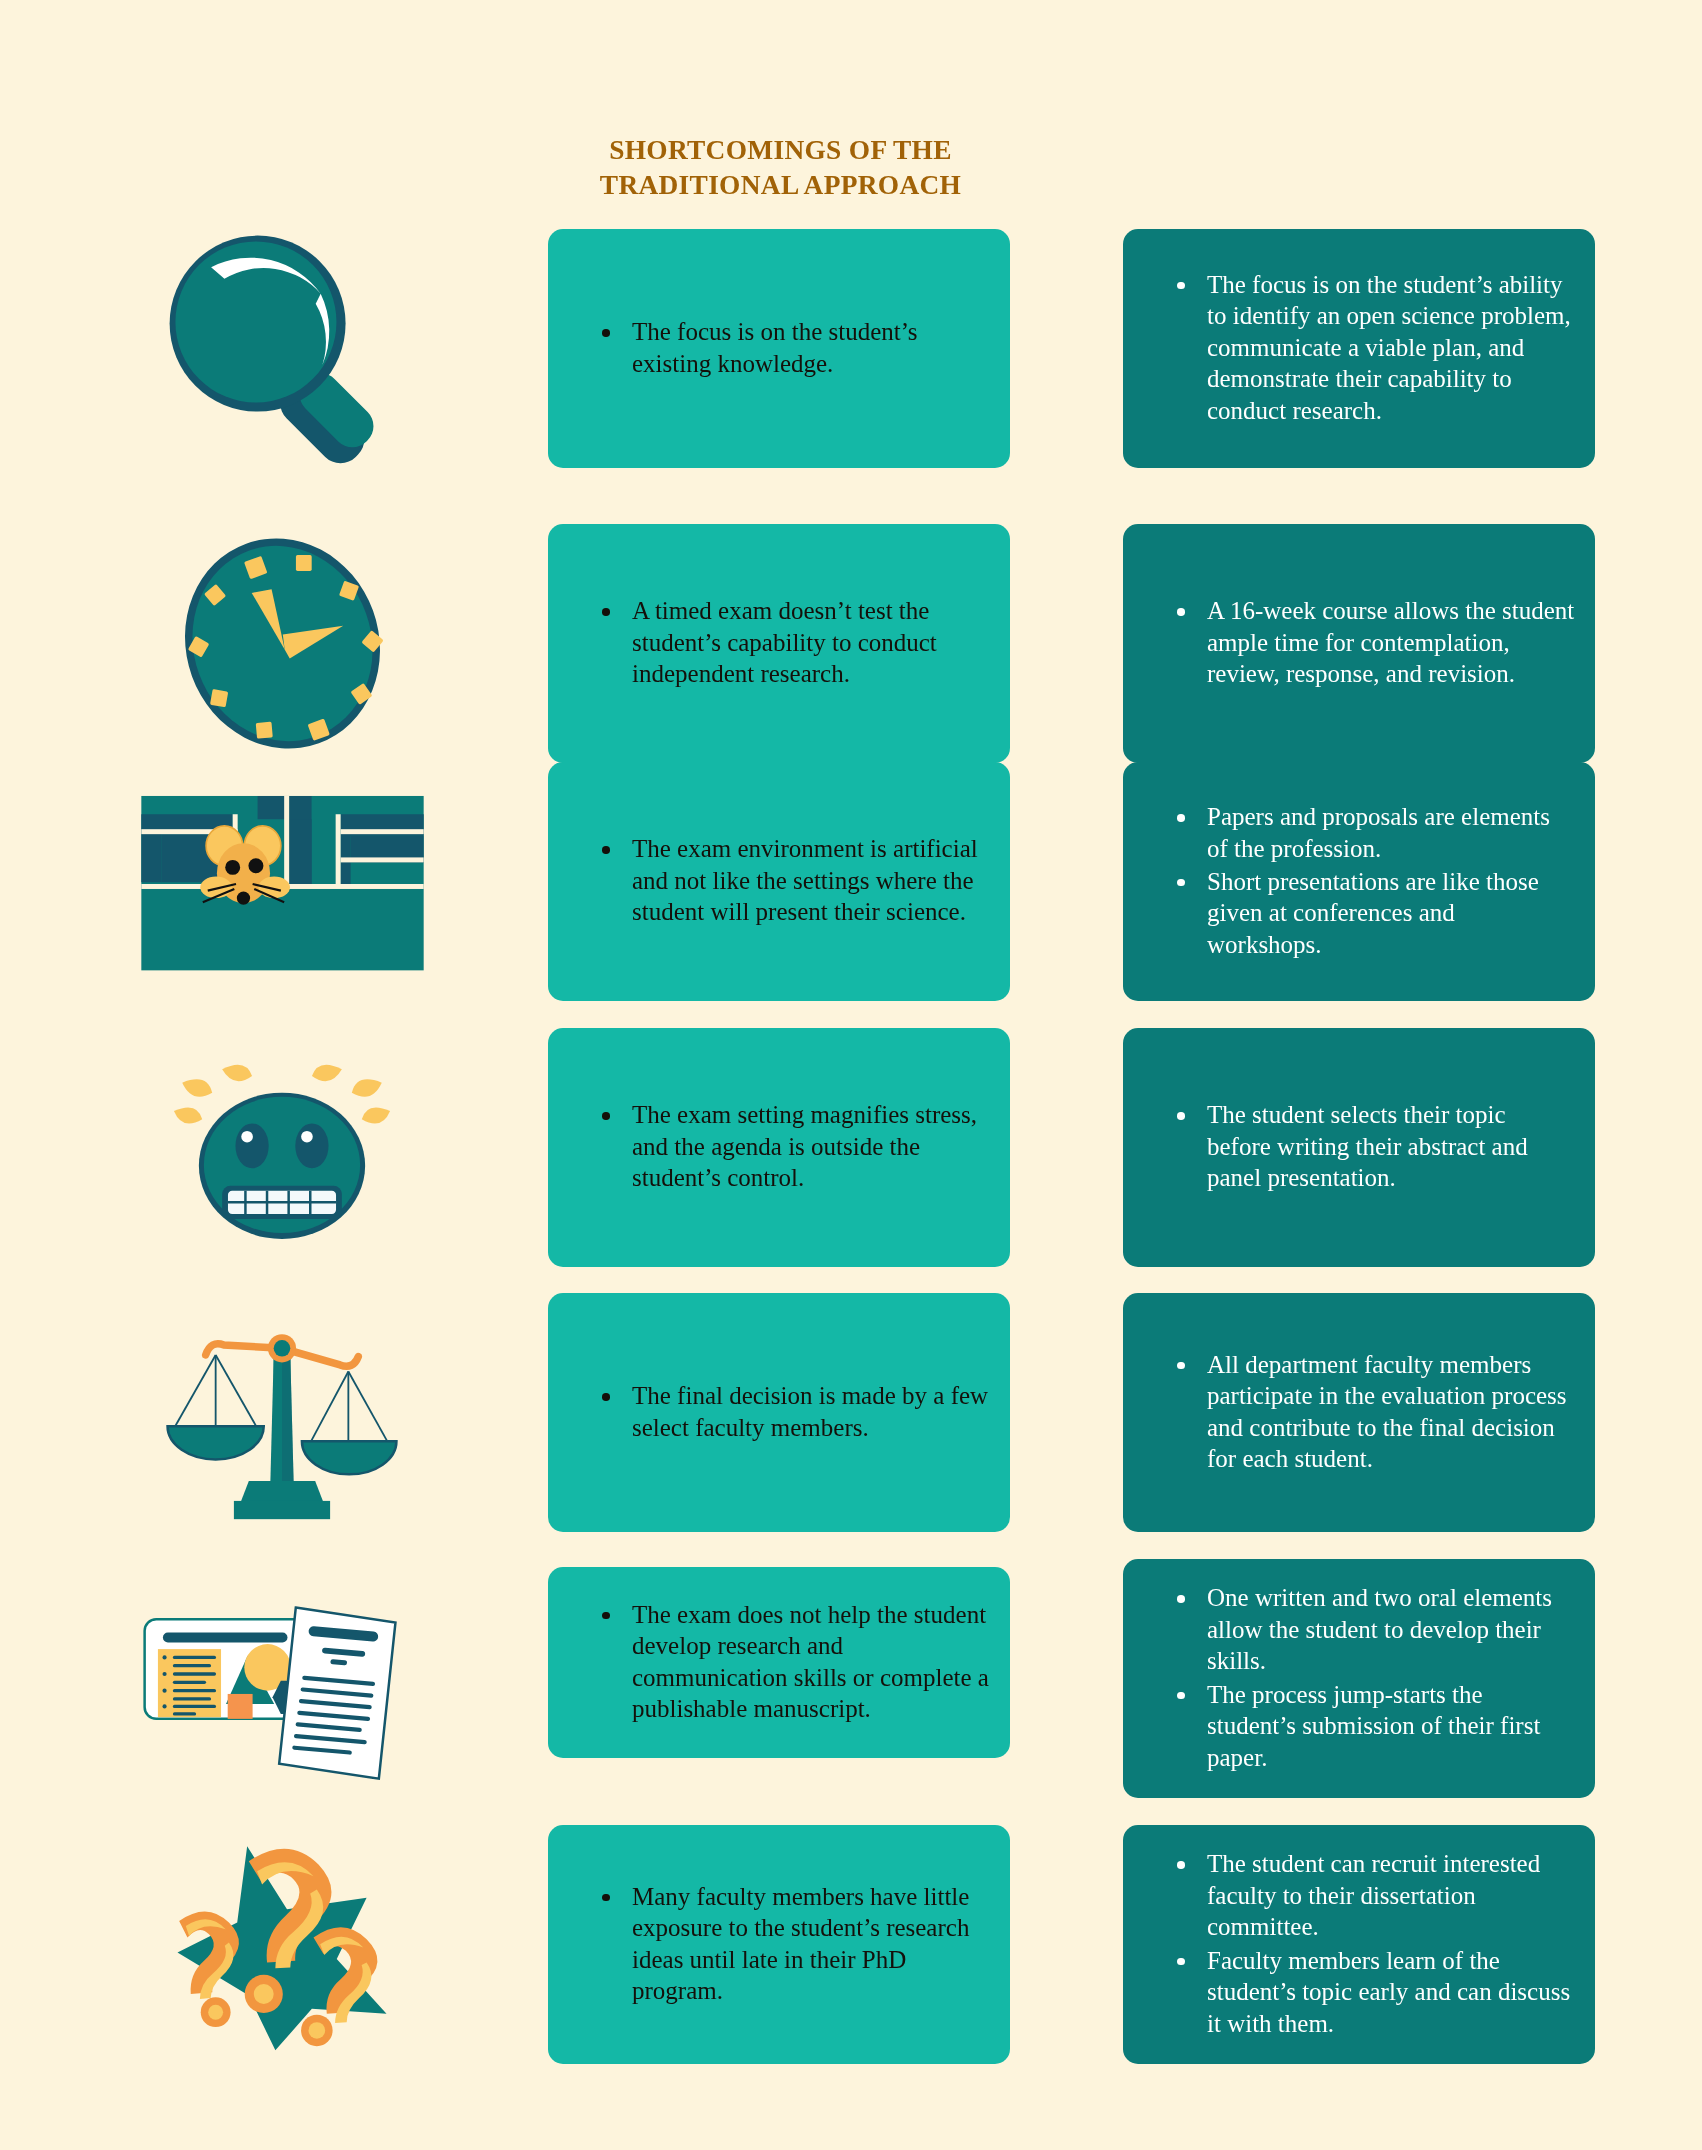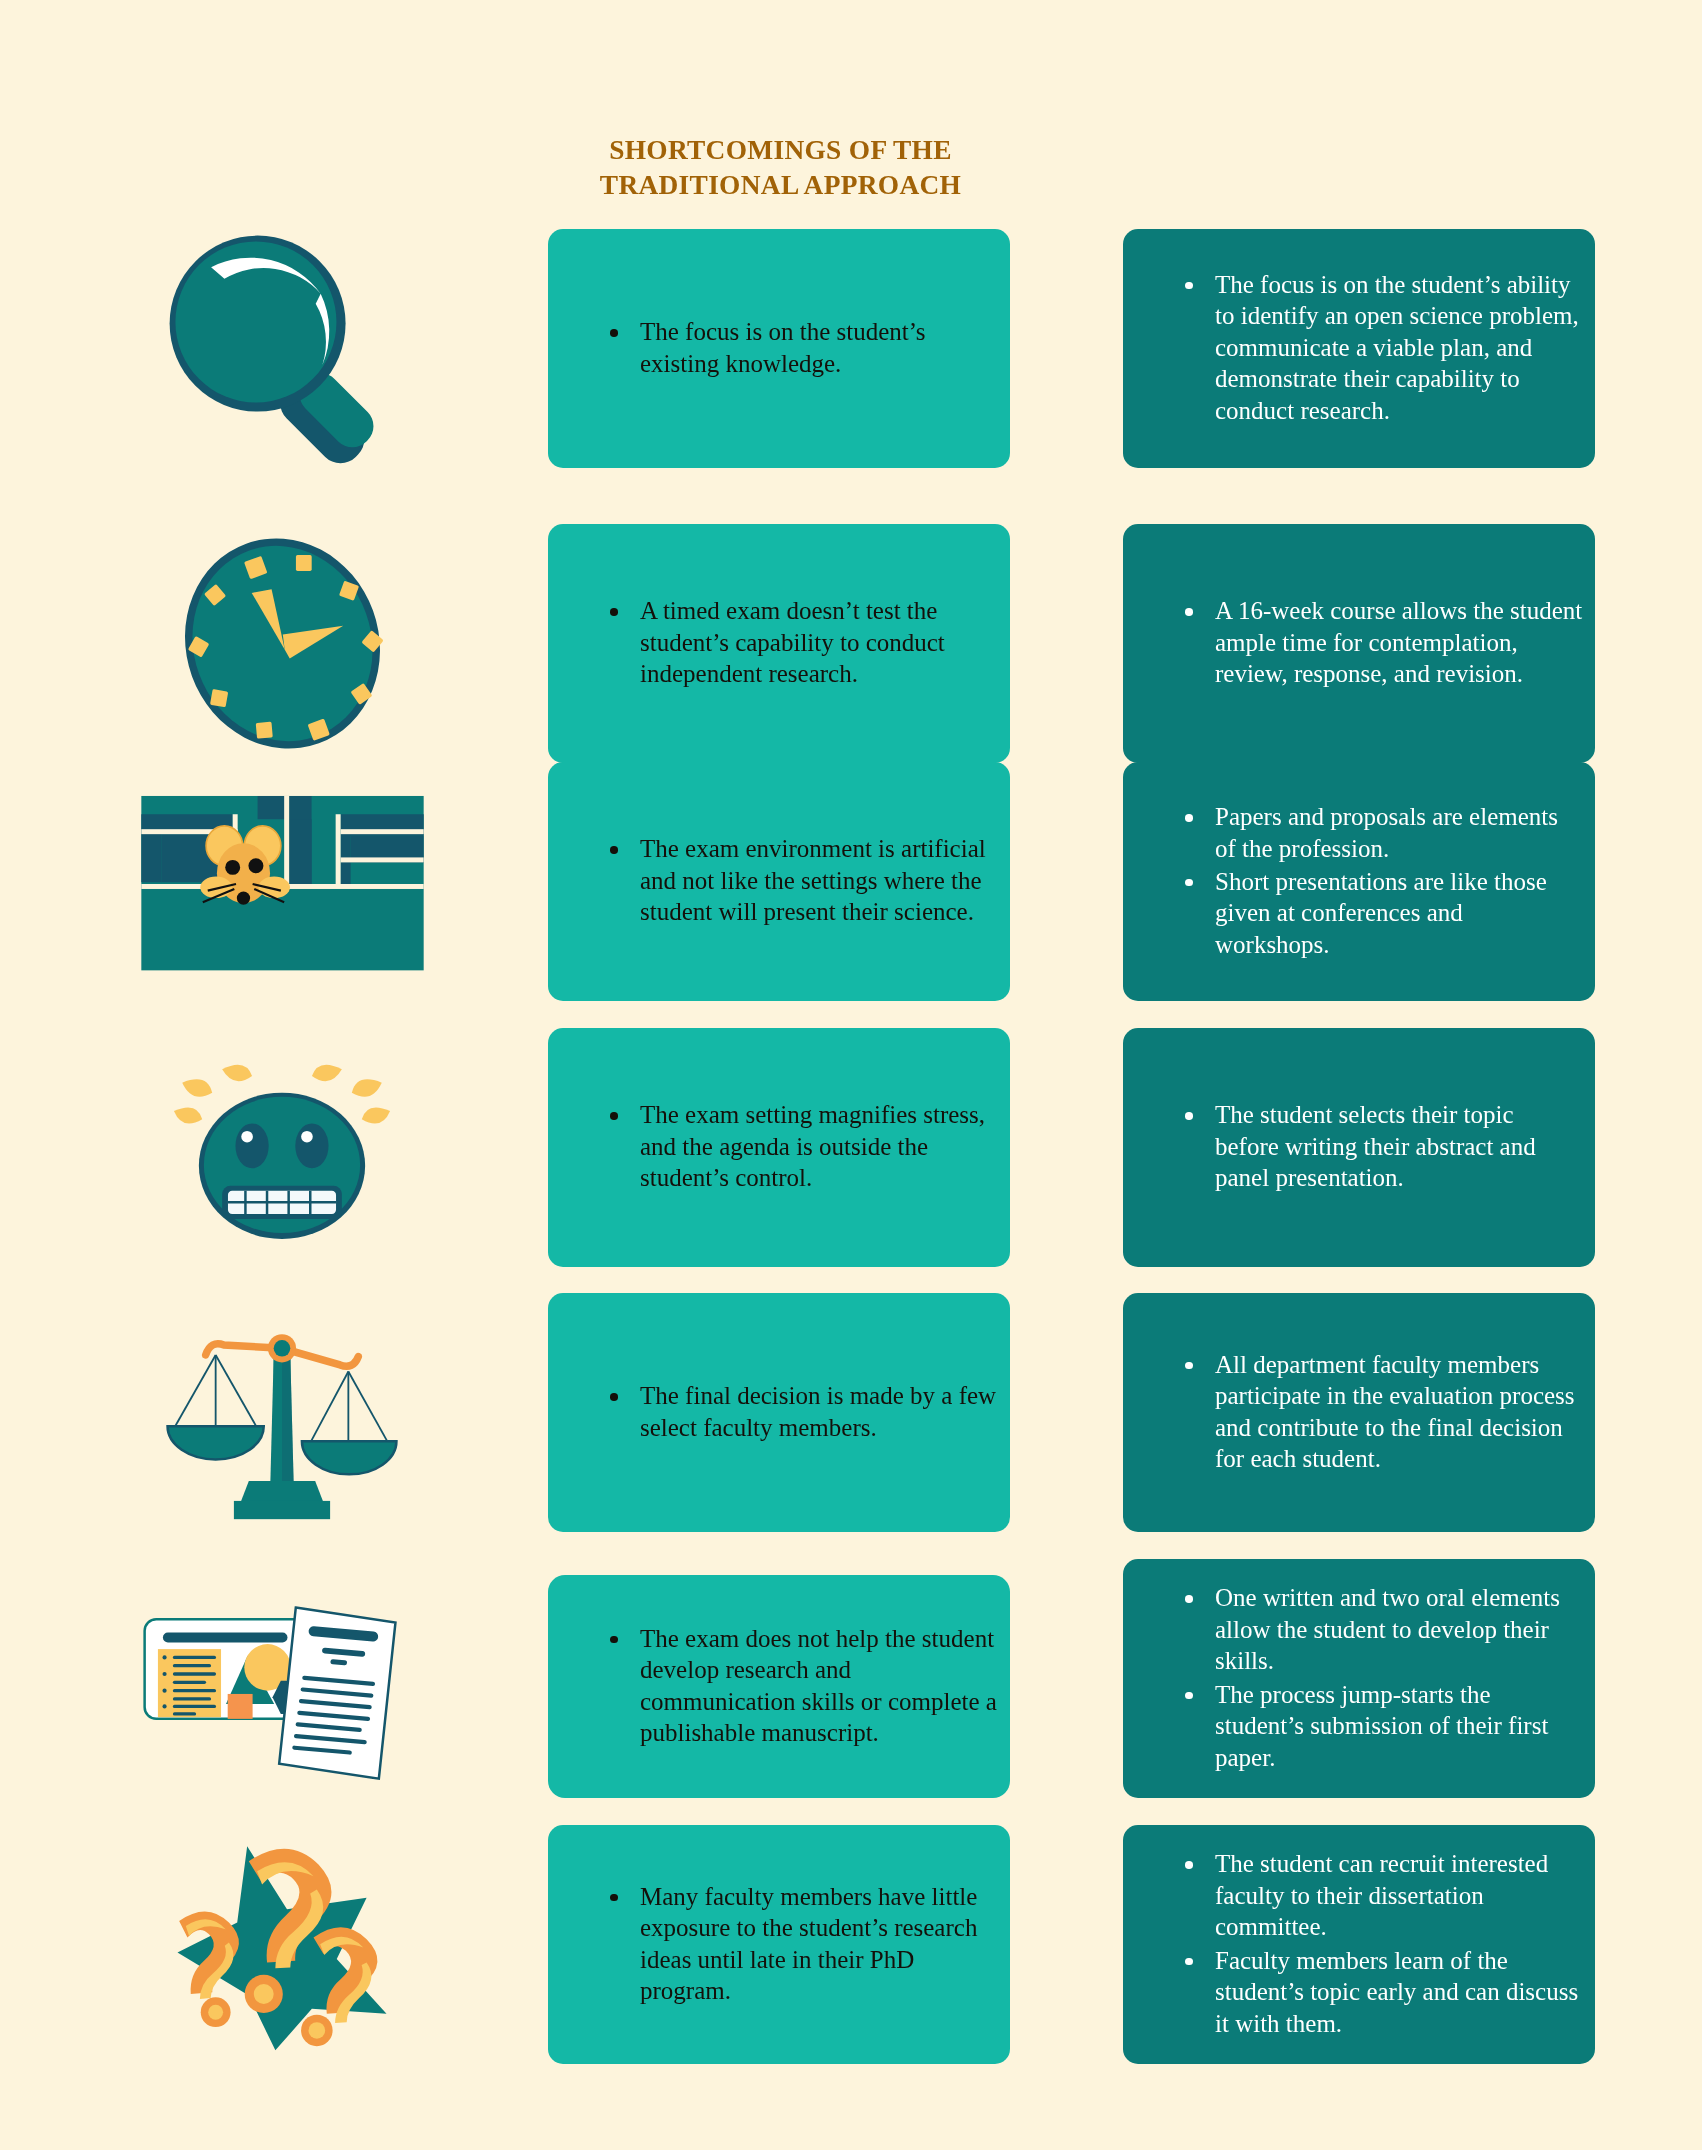--- a/index.html
+++ b/index.html
@@ -39,21 +39,21 @@
     position:absolute;
     border-radius:15px;
     box-sizing:border-box;
     display:flex;flex-direction:column;justify-content:center;
     padding:21.6px 28px 21.6px 28px;
   }
   .card.left{left:548px;width:462px;background:#14b8a6;}
   .card.right{left:1123px;width:472px;background:#0b7b78;}
 
   ul.bullets{
-    list-style:none;margin:16px;padding:0;
+    list-style:none;margin:8px;padding:0;
     width:100%;
   }
   ul.bullets li{
     position:relative;
     padding-left:48px;
     margin:0 0 1.7px 0;
     font-size:25px;
     line-height:1.26;
     font-family:"Liberation Serif", serif;
   }
@@ -293,21 +293,21 @@
       <rect x="204" y="126" width="88" height="5" rx="2.5" transform="rotate(5 204 126)"></rect>
       <rect x="202" y="140" width="88" height="5" rx="2.5" transform="rotate(5 202 140)"></rect>
       <rect x="200" y="154" width="88" height="5" rx="2.5" transform="rotate(5 200 154)"></rect>
       <rect x="198" y="168" width="88" height="5" rx="2.5" transform="rotate(5 198 168)"></rect>
       <rect x="196" y="182" width="80" height="5" rx="2.5" transform="rotate(5 196 182)"></rect>
       <rect x="194" y="196" width="88" height="5" rx="2.5" transform="rotate(5 194 196)"></rect>
       <rect x="192" y="210" width="72" height="5" rx="2.5" transform="rotate(5 192 210)"></rect>
     </g>
   </svg>
         </div>
-        <div class="card left" style="top: 16px; height: 223px; border-radius: 17px;">
+        <div class="card left" style="top: 8px; height: 191px;">
           <ul class="bullets">
             <li>The exam does not help the student develop research and communication skills or complete a publishable manuscript.</li>
           </ul>
         </div>
         <div class="card right" style="top: 0px; height: 239px;">
           <ul class="bullets">
             <li>One written and two oral elements allow the student to develop their skills.</li>
             <li>The process jump-starts the student’s submission of their first paper.</li>
           </ul>
         </div>

